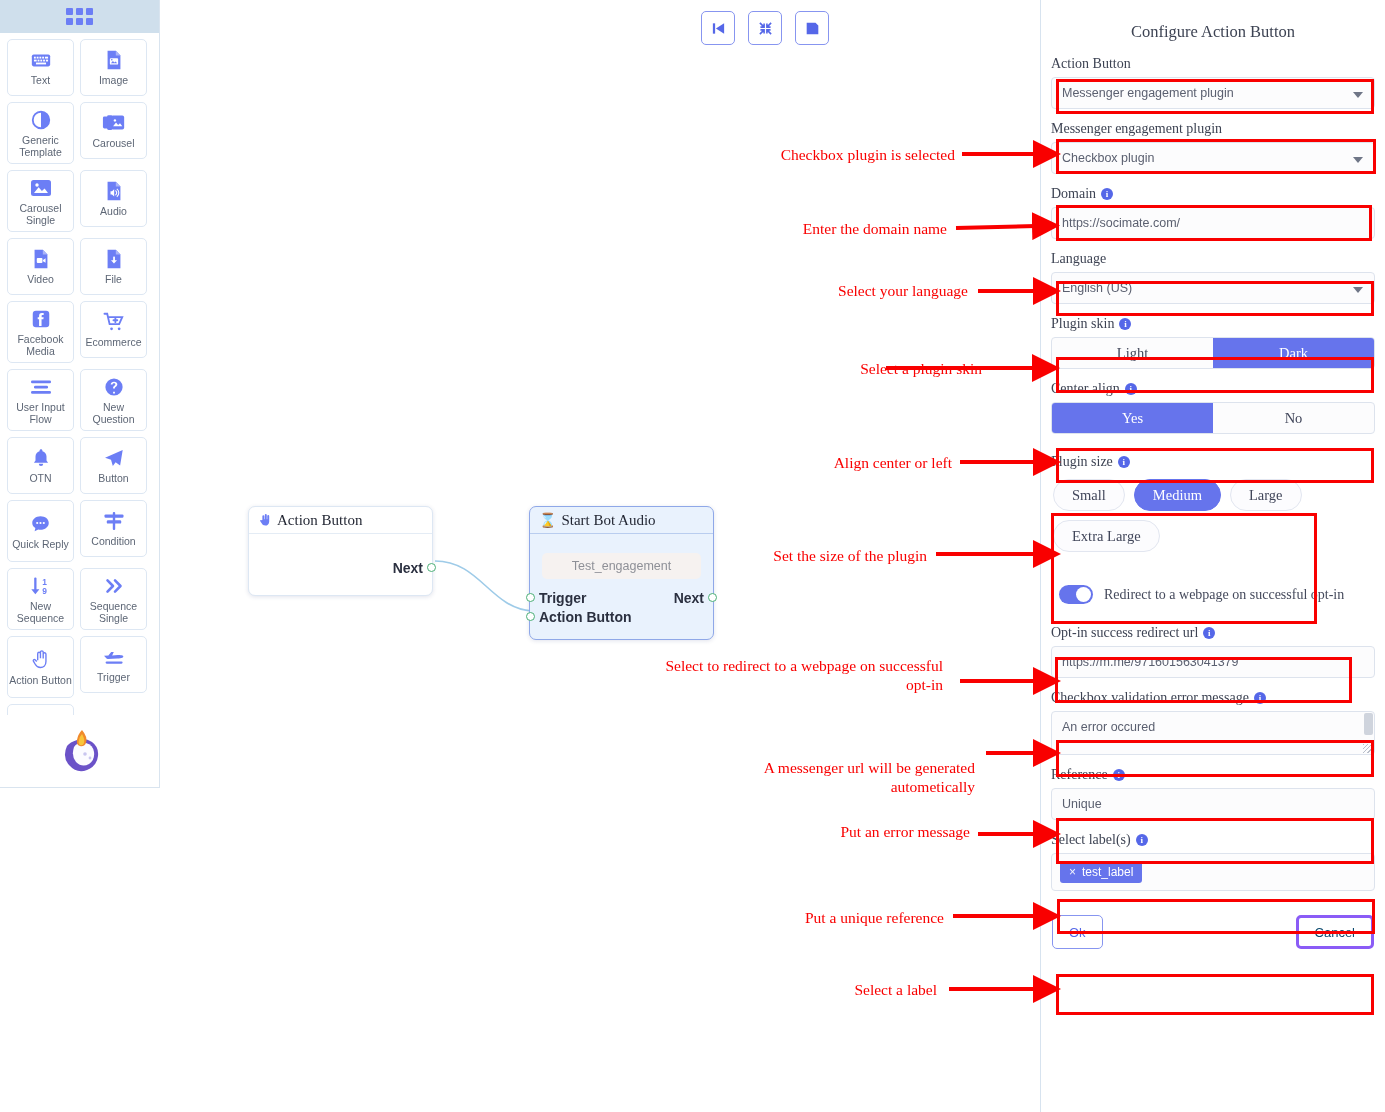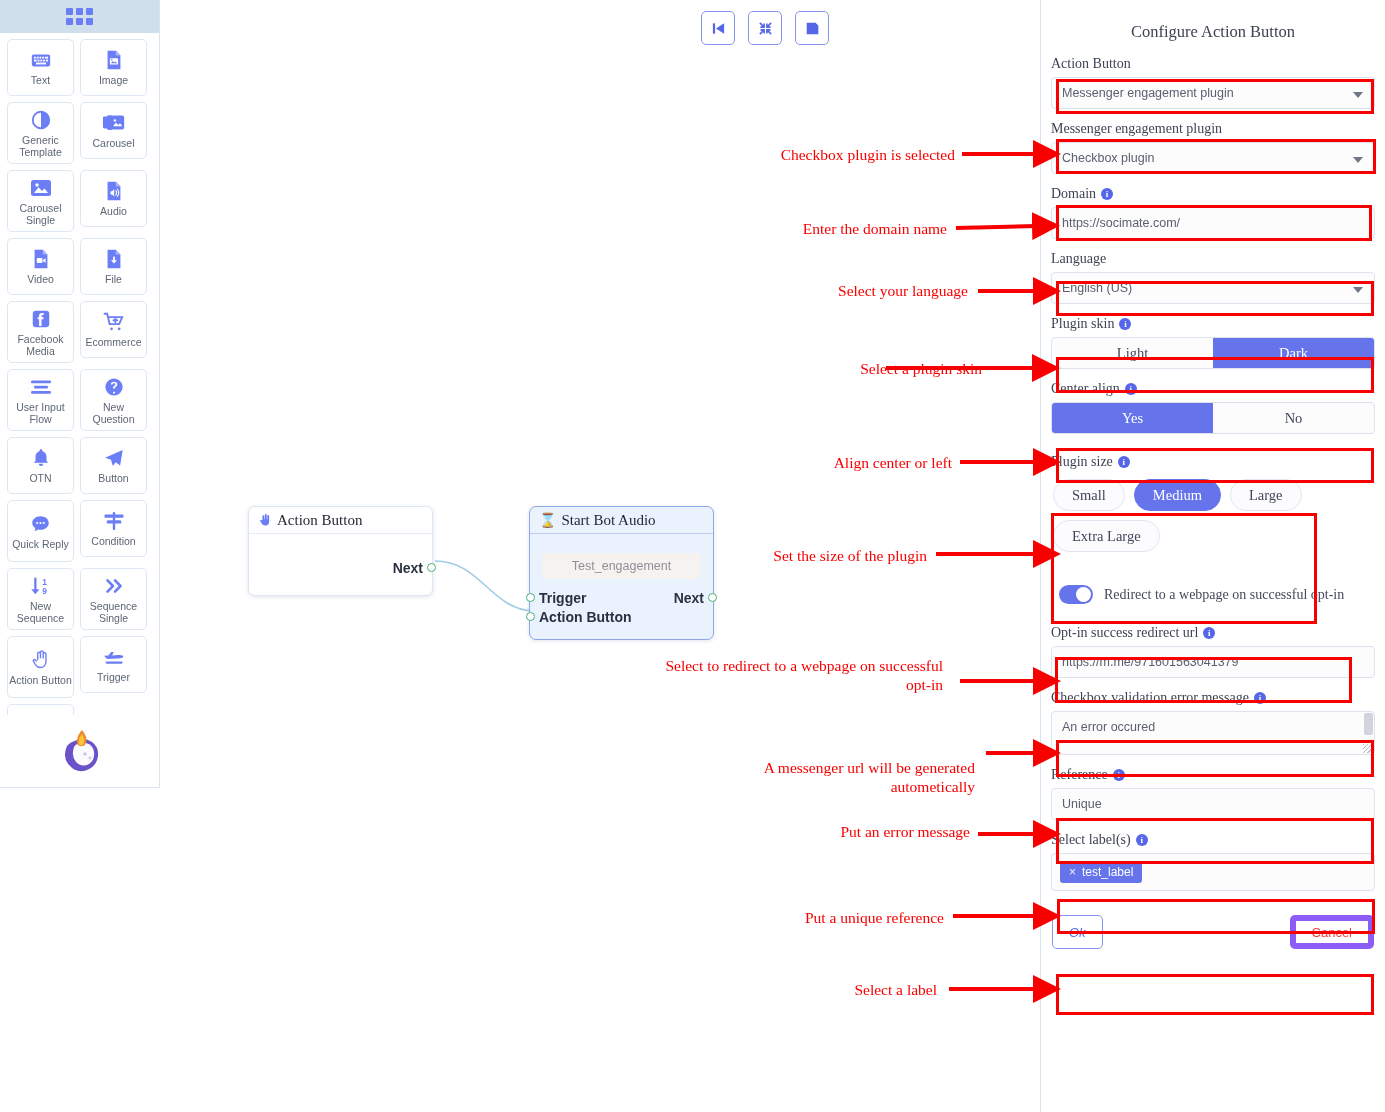--- a/index.html
+++ b/index.html
@@ -195,22 +195,22 @@
     font-family: "Liberation Sans", sans-serif; font-size: 12px;
   }
   .chip .x { font-size: 12px; opacity: .92; cursor: pointer; }
   
   .panel-foot { display: flex; justify-content: space-between; margin-top: 24px; padding: 0 1px; }
   .btn {
     min-width: 46px; height: 34px; border-radius: 5px; background: #fff;
     display: flex; align-items: center; justify-content: center; padding: 0 16px;
     font-family: "Liberation Sans", sans-serif; font-size: 13px; cursor: pointer;
   }
-  .btn.ok { border: 1px solid #8795f0; color: #5567e8; font-style: italic; }
-  .btn.cancel { border: 6px solid #8b5cf6; color: #ef4444; }
+  .btn.ok { border: 1px solid #8795f0; color: #5567e8; }
+  .btn.cancel { border: 3px solid #8b5cf6; color: #0c4a6e; }
 
   
   .hl { position: absolute; border: 3px solid #f90000; pointer-events: none; z-index: 40; }
   
   .anno {
     position: absolute; color: #f90000; font-family: "Liberation Serif", serif;
     font-size: 15.5px; line-height: 19px; text-align: right; z-index: 30;
   }
   .arrows { position: absolute; left: 0; top: 0; width: 1385px; height: 1112px; z-index: 29; pointer-events: none; }
 </style>

